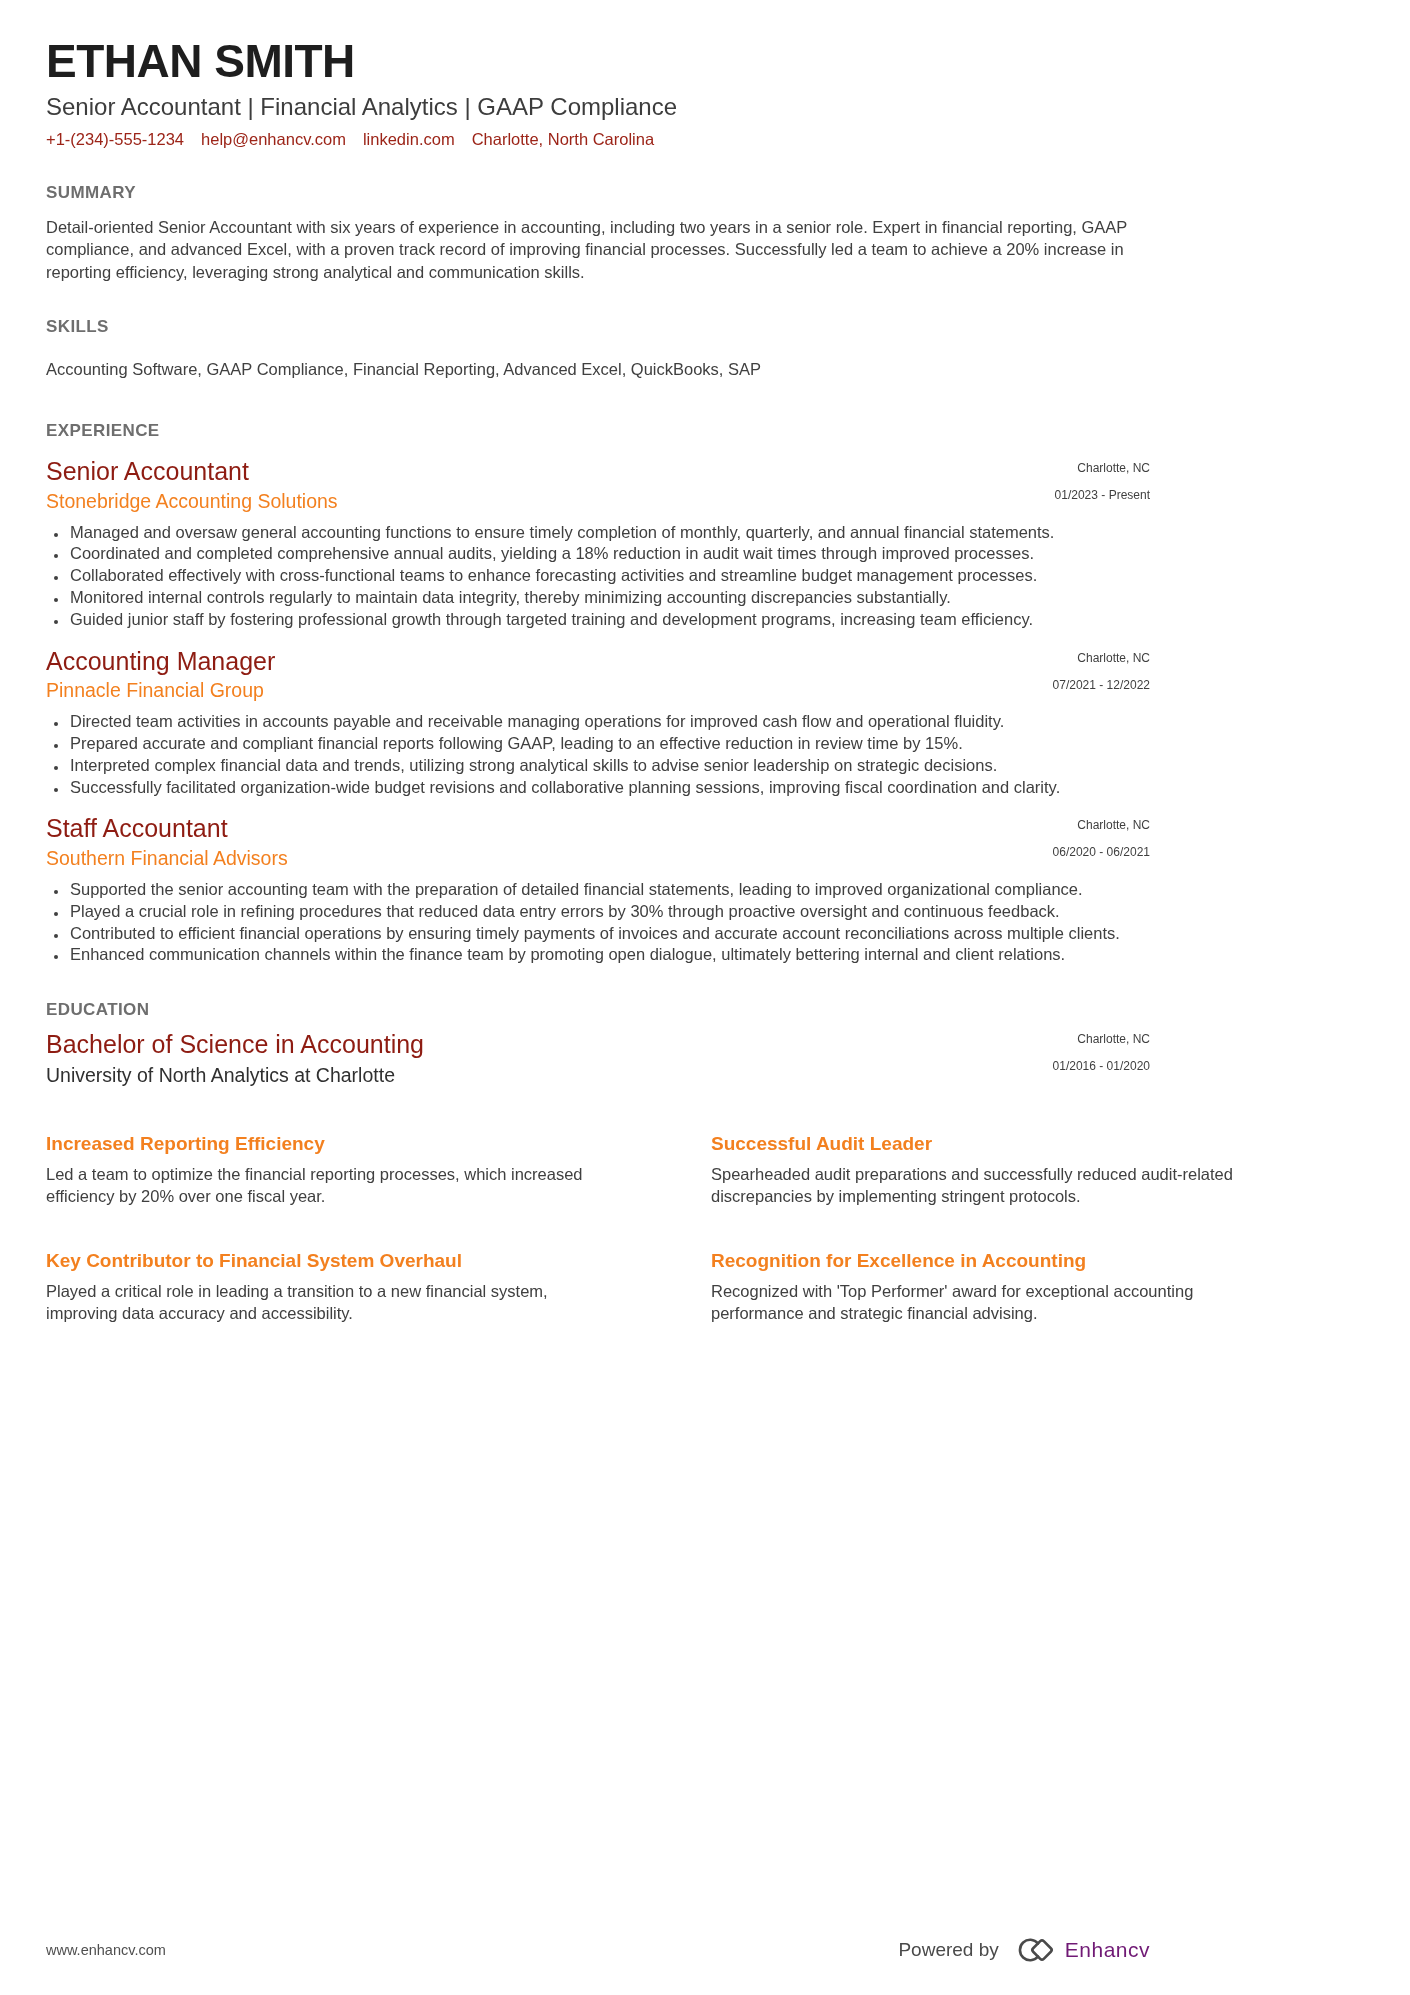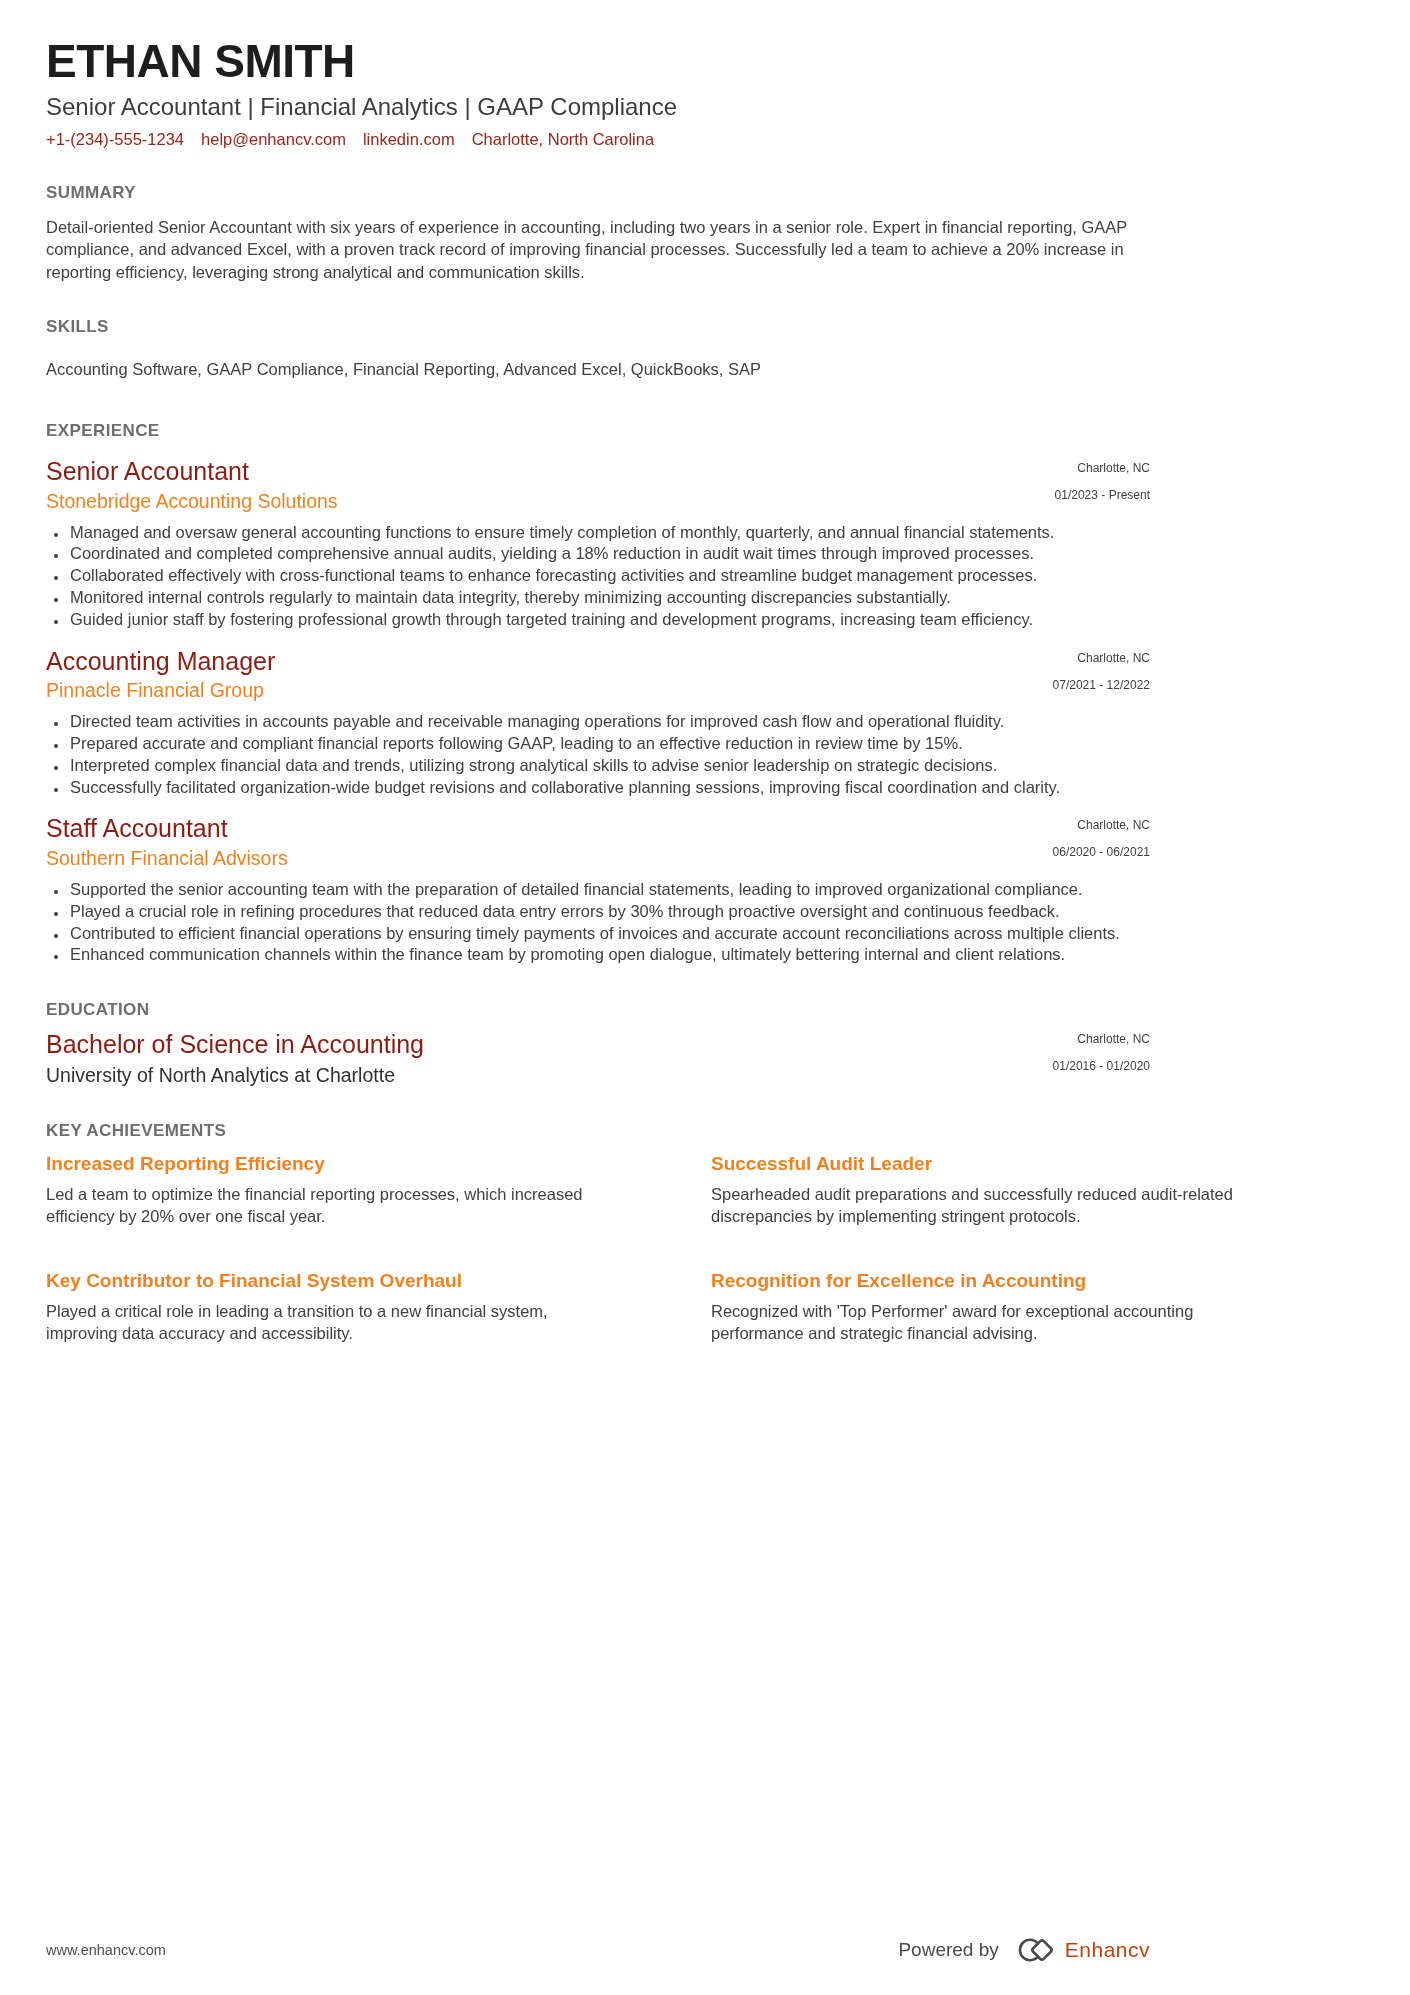--- a/index.html
+++ b/index.html
@@ -134,21 +134,21 @@
   .powered {
     display: flex;
     align-items: center;
     gap: 12px;
     color: #4f4f4f;
   }
   .powered-label { font-size: 19px; color: #4a4a4a; }
   .brand-lockup { display: flex; align-items: center; gap: 8px; cursor: pointer; }
   .brand-name {
     font-size: 21px;
-    color: #c2410c;
+    color: #701a75;
     letter-spacing: 0.5px;
     font-weight: 400;
   }
 </style>
 </head>
 <body>
 
 <div class="page">
 
   <div class="header">
@@ -242,21 +242,20 @@
         <div class="school">University of North Analytics at Charlotte</div>
       </div>
       <div class="entry-right" style="padding-top:12px;">
         <div class="location">Charlotte, NC</div>
         <div class="dates">01/2016 - 01/2020</div>
       </div>
     </div>
   </div>
 
   <div class="section">
-    <div class="section-heading">KEY ACHIEVEMENTS</div>
     <div class="ach-grid">
       <div class="ach-col">
         <div class="ach-item">
           <div class="ach-title">Increased Reporting Efficiency</div>
           <div class="ach-text">Led a team to optimize the financial reporting processes, which increased efficiency by 20% over one fiscal year.</div>
         </div>
         <div class="ach-item">
           <div class="ach-title">Key Contributor to Financial System Overhaul</div>
           <div class="ach-text">Played a critical role in leading a transition to a new financial system, improving data accuracy and accessibility.</div>
         </div>

